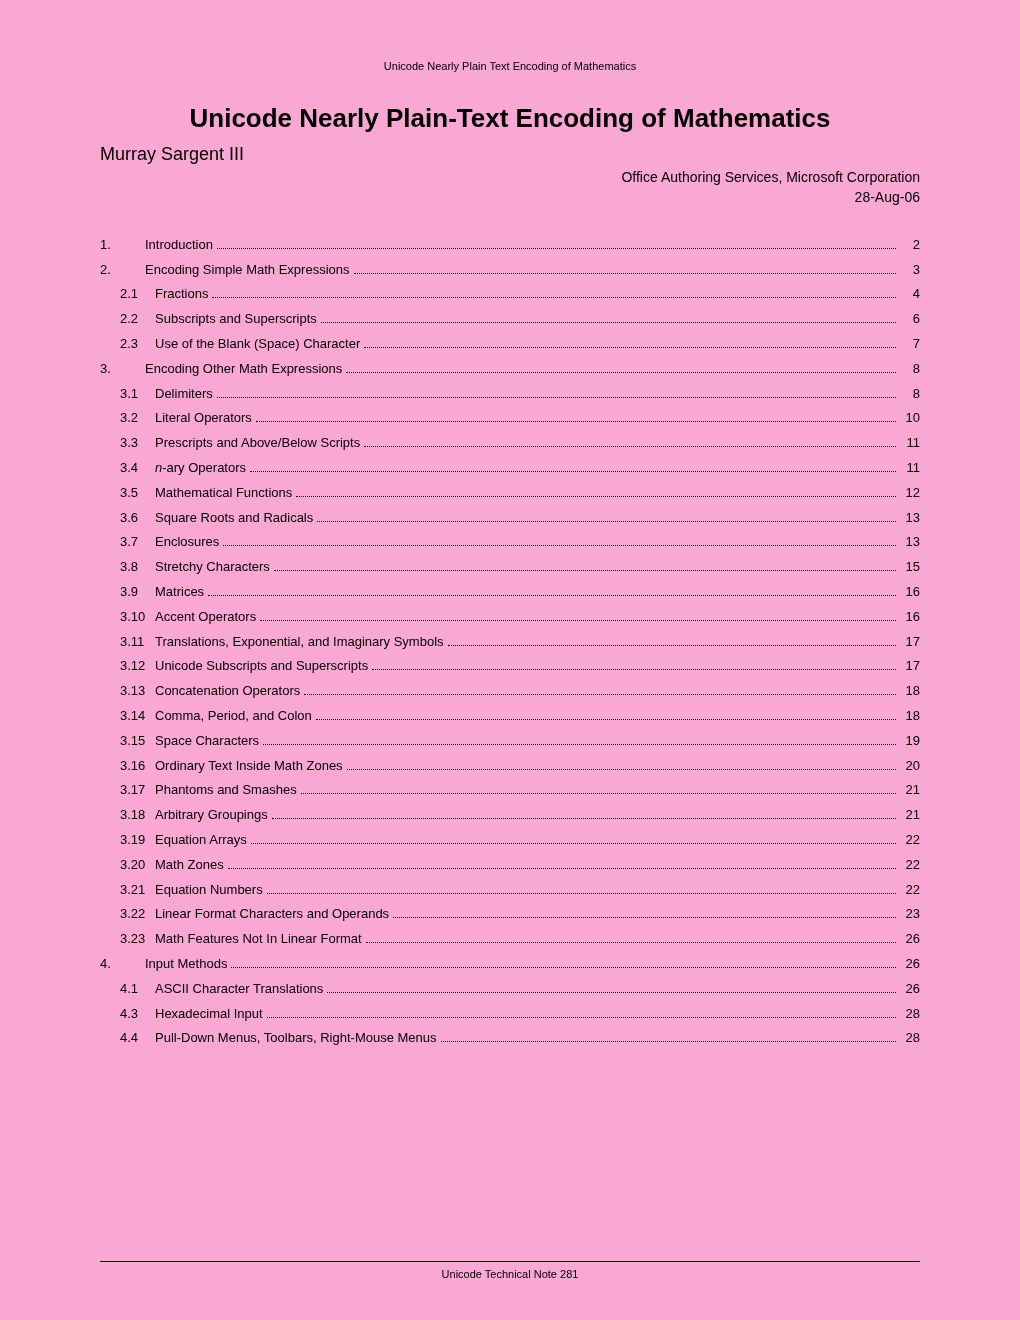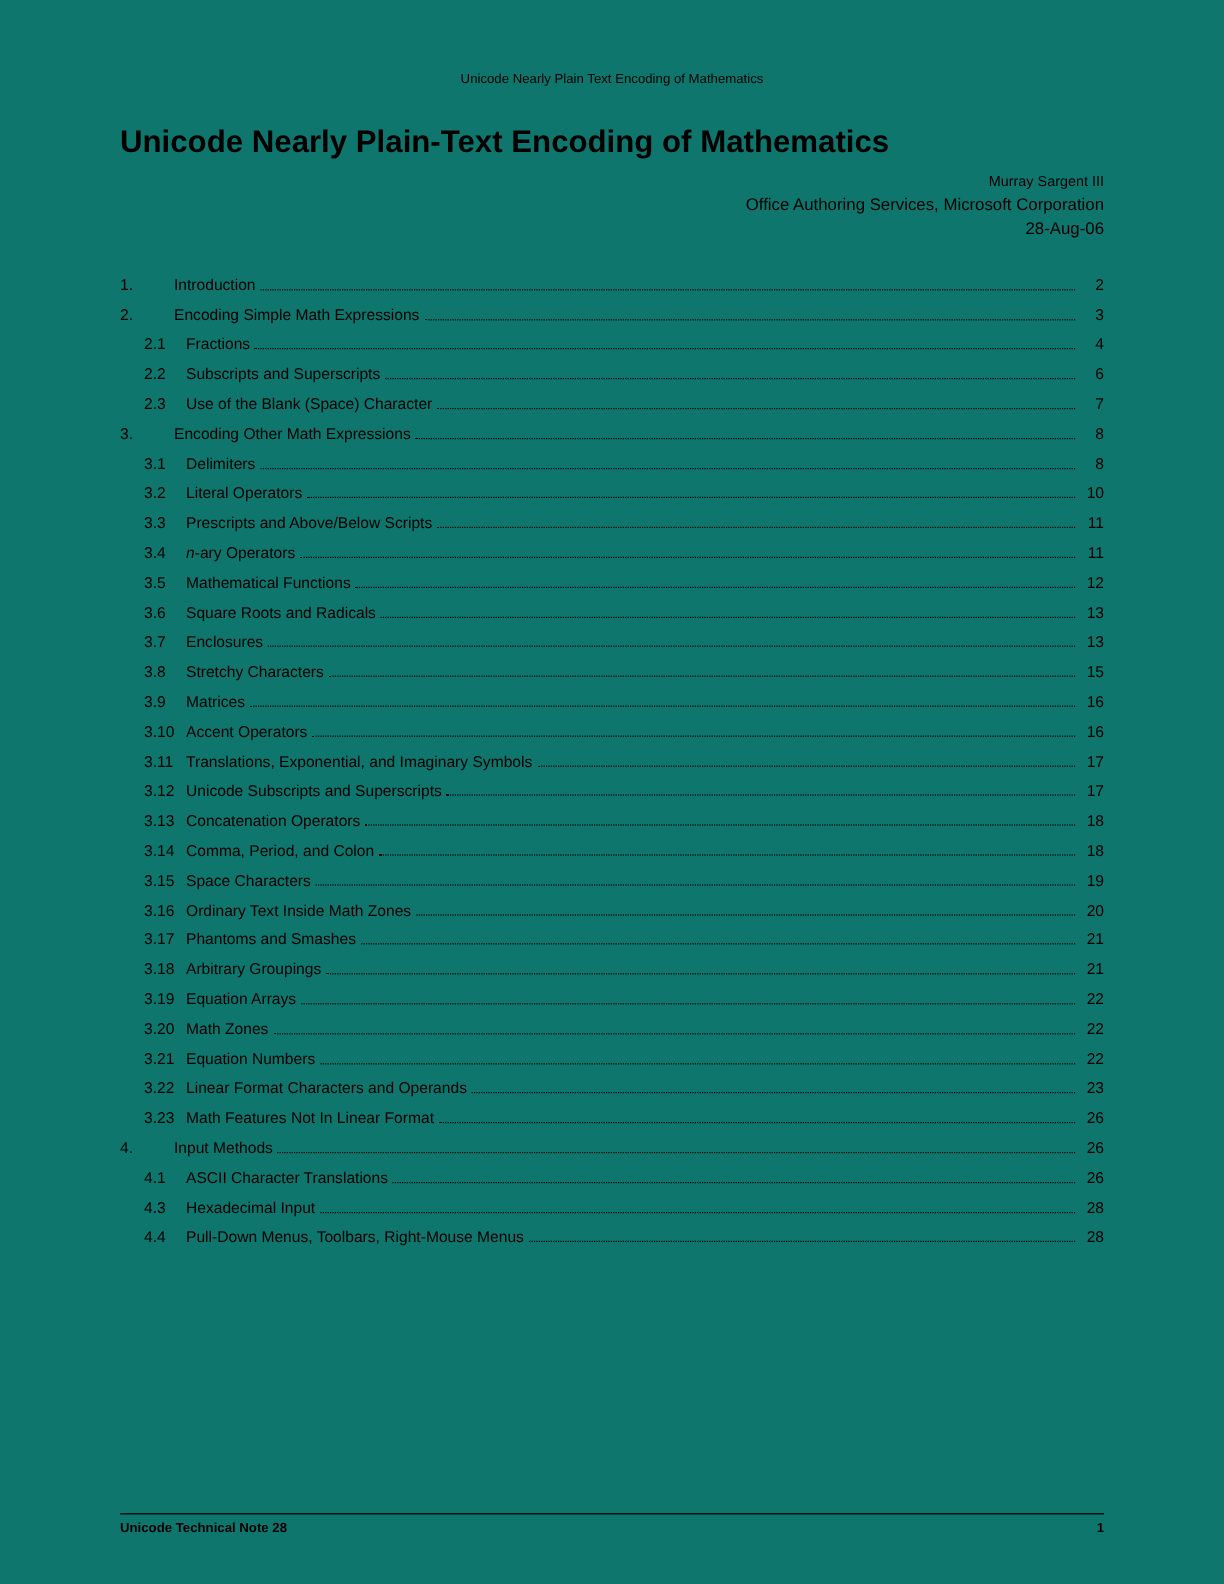--- a/index.html
+++ b/index.html
@@ -16,42 +16,43 @@
       width: 1020px;
       min-height: 1320px;
       position: relative;
     }
 
     .page {
       width: 1020px;
       min-height: 1320px;
       padding: 60px 100px 80px 100px;
       position: relative;
-      background: #0f766e;
+      background: #f9a8d4;
     }
 
     .header-bar {
       text-align: center;
       font-size: 11px;
       color: #000;
       margin-bottom: 30px;
       font-family: Arial, sans-serif;
     }
 
     .doc-title {
+      text-align: center;
       font-size: 26px;
       font-weight: bold;
       font-family: Arial, sans-serif;
       margin-bottom: 8px;
       line-height: 1.3;
     }
 
     .doc-author {
-      text-align: right;
-      font-size: 12px;
+      text-align: left;
+      font-size: 18px;
       font-family: Arial, sans-serif;
       margin-bottom: 4px;
     }
 
     .doc-org {
       text-align: right;
       font-size: 14px;
       font-family: Arial, sans-serif;
       margin-bottom: 4px;
     }
@@ -116,26 +117,25 @@
       text-align: right;
       min-width: 20px;
     }
 
     .footer {
       position: absolute;
       bottom: 40px;
       left: 100px;
       right: 100px;
       display: flex;
-      justify-content: space-between;
+      justify-content: center;
       font-family: Arial, sans-serif;
       font-size: 11px;
       border-top: 1px solid #000;
       padding-top: 6px;
-      font-weight: bold;
     }
   </style>
 </head>
 <body>
 
 <div class="page">
 
   <div class="header-bar">
     <span>Unicode Nearly Plain Text Encoding of Mathematics</span>
   </div>

